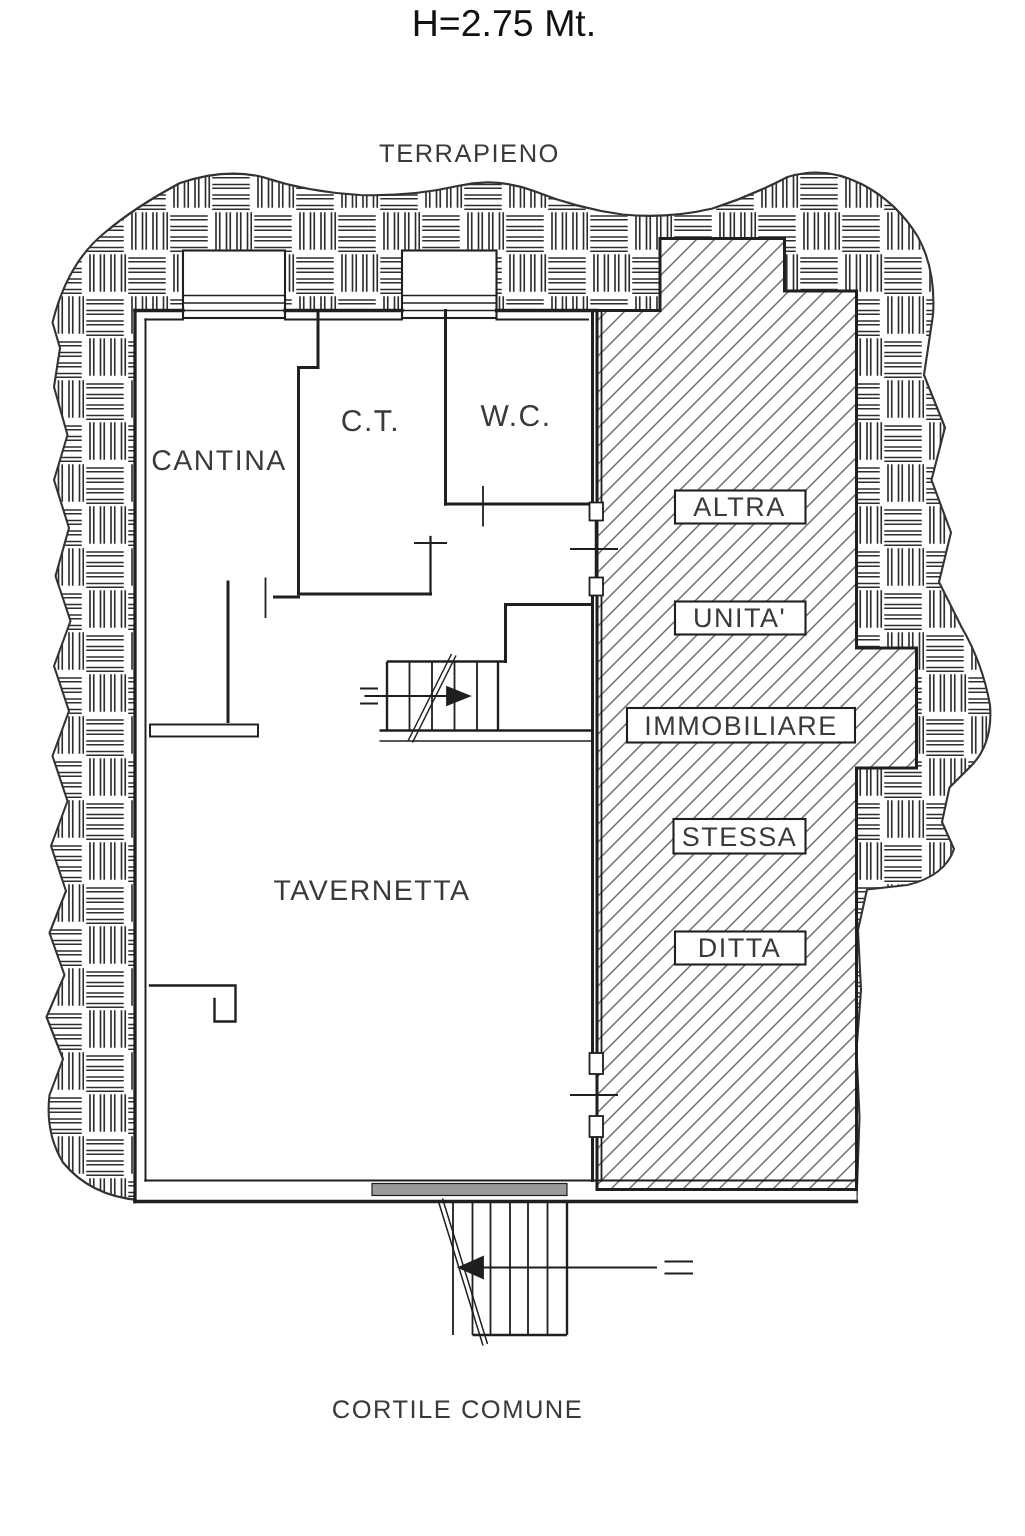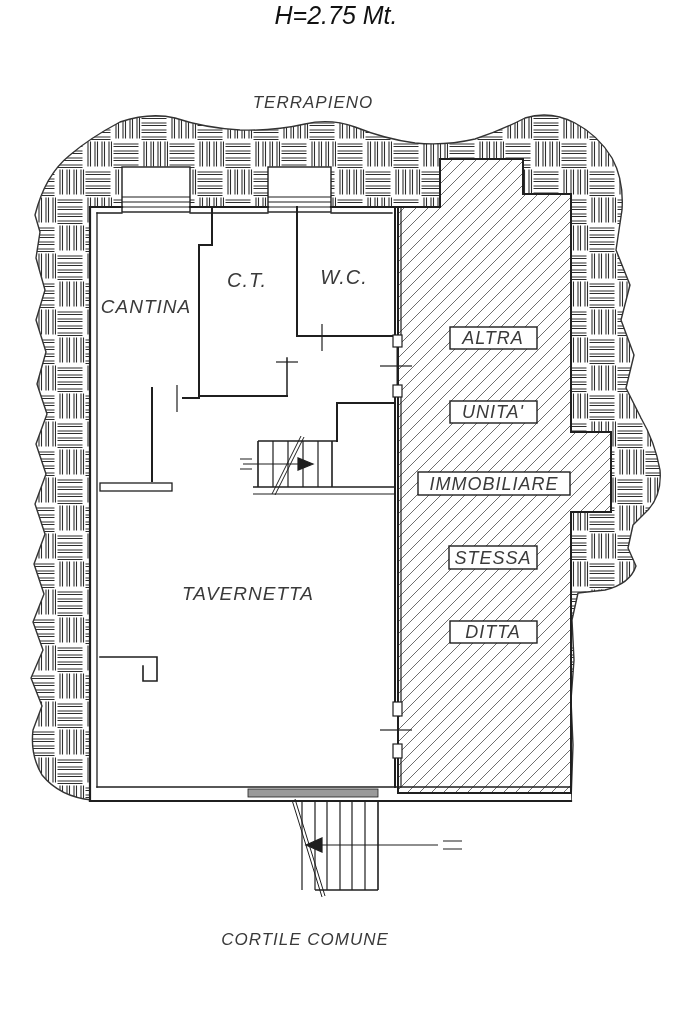--- a/index.html
+++ b/index.html
@@ -1,17 +1,17 @@
 <!DOCTYPE html>
 <html><head>
 <meta charset="utf-8">
 <style>
   html,body{margin:0;padding:0;background:#ffffff;}
   .page{position:relative;width:683px;height:1024px;background:#ffffff;overflow:hidden;
-        font-family:"Liberation Sans", sans-serif;font-style:italic;}
+        font-family:"Liberation Sans", sans-serif;}
   svg{position:absolute;left:0;top:0;}
   text{font-family:"Liberation Sans", sans-serif;}
   .title-text{font-size:25px;fill:#111111;}
   .zone-text{font-size:17px;fill:#3a3a3a;letter-spacing:1px;}
   .room-text{font-size:19px;fill:#3a3a3a;letter-spacing:1px;}
   .room-text-sm{font-size:20px;fill:#3a3a3a;letter-spacing:1px;}
   .unit-text{font-size:18px;fill:#3a3a3a;letter-spacing:1px;}
 </style>
 </head>
 <body>

